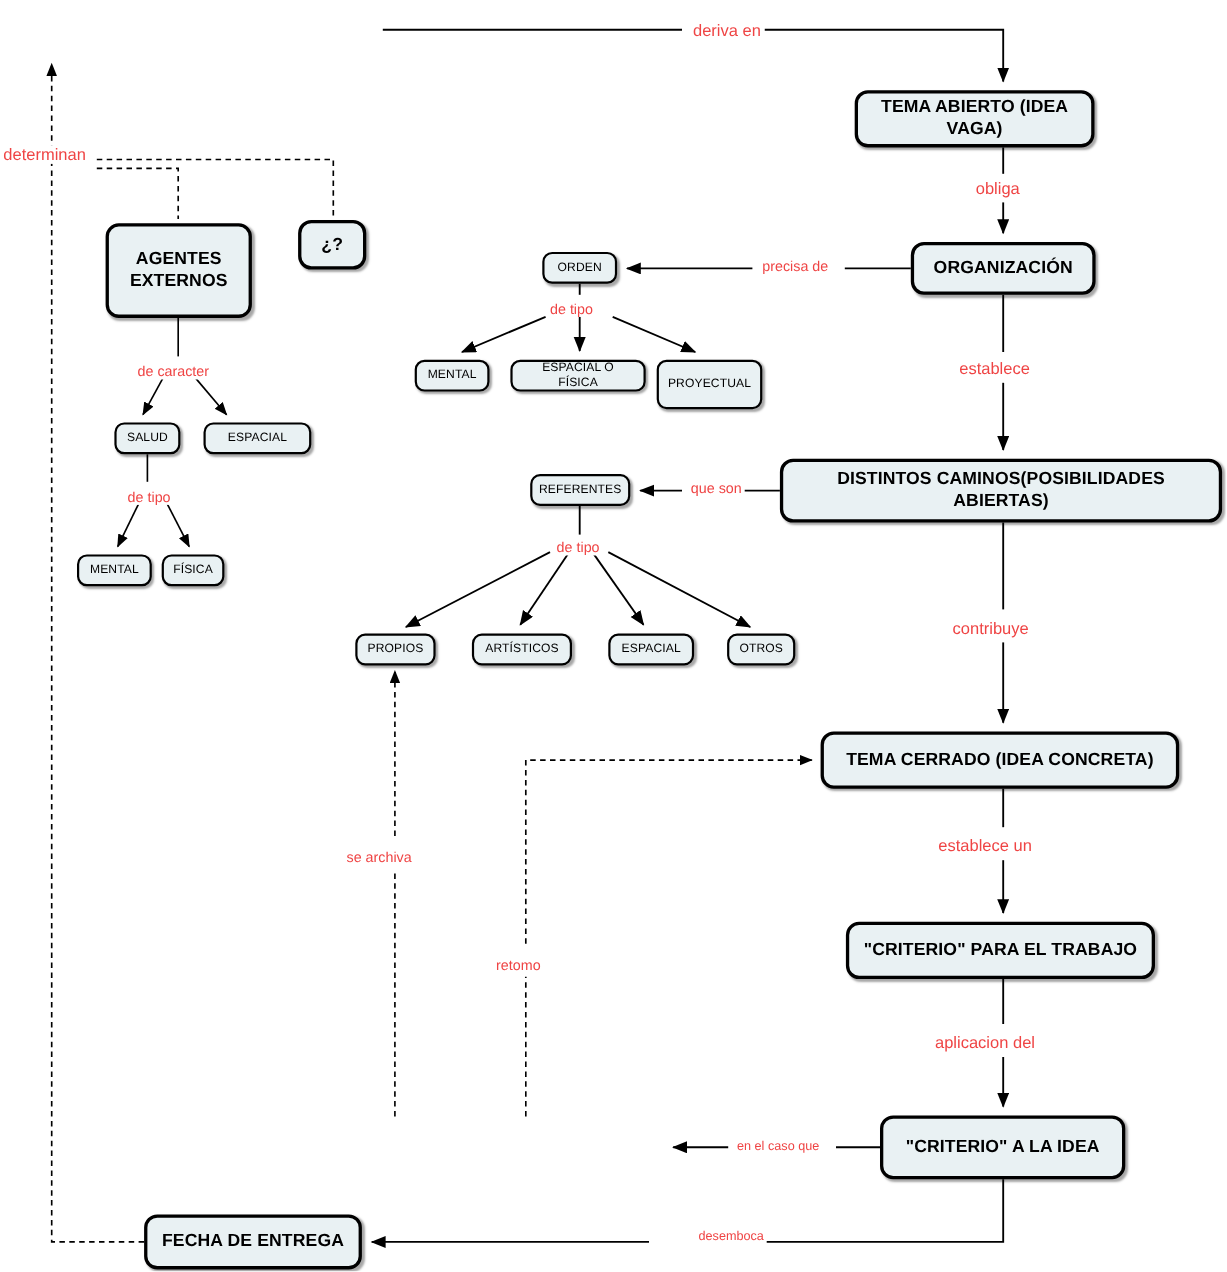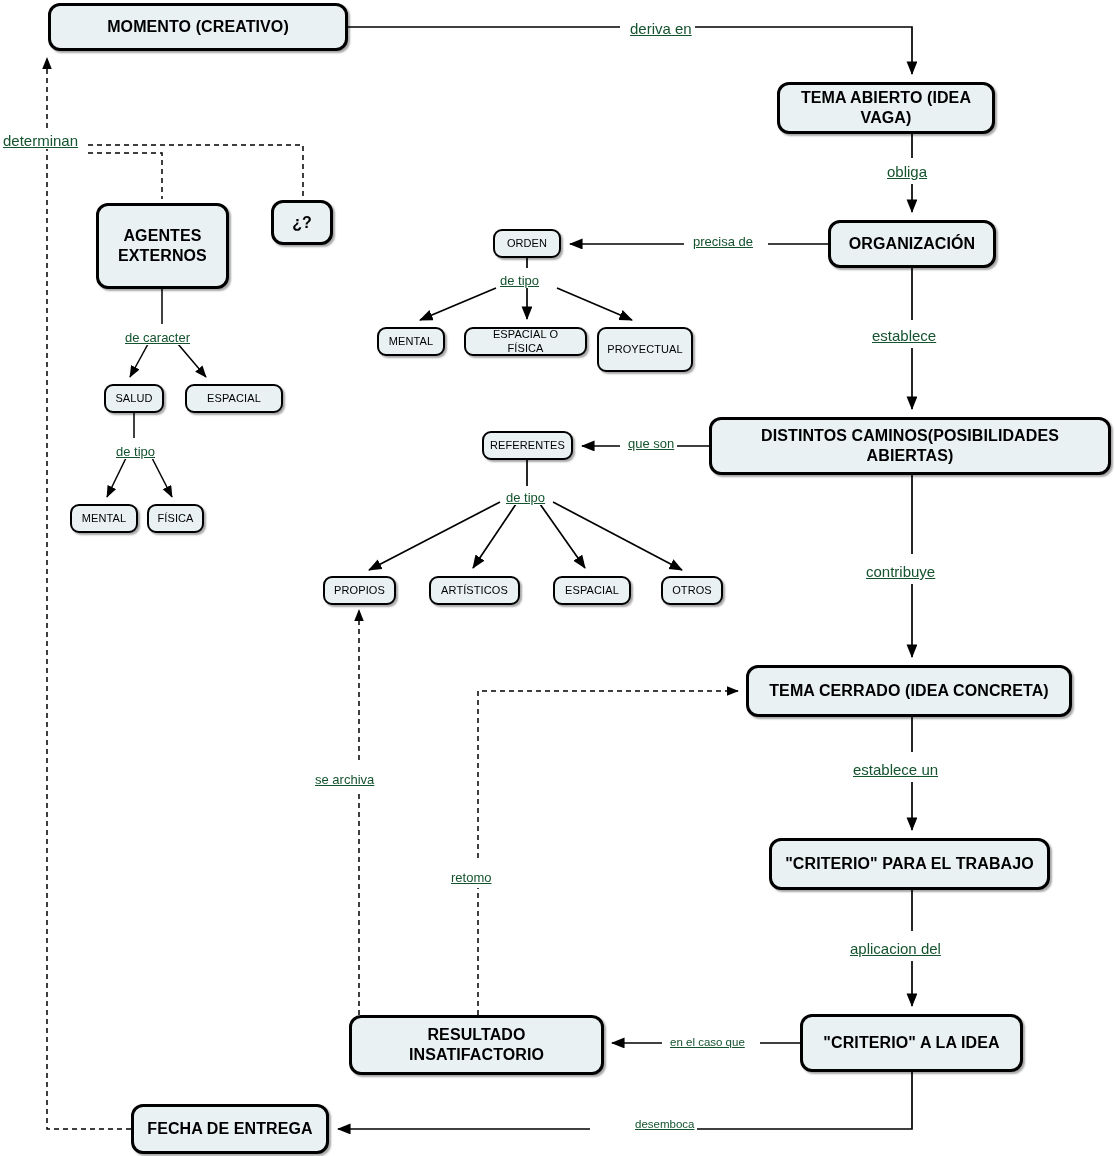--- a/index.html
+++ b/index.html
@@ -51,26 +51,25 @@
     border-radius: 9px;
     letter-spacing: 0.1px;
   }
   .node .lbl {
     padding: 0 8px;
     line-height: 1.22;
     white-space: pre-line;
   }
   .edge-label {
     position: absolute;
-    color: #14532d;
+    color: #ef4444;
     background: #ffffff;
     white-space: nowrap;
     z-index: 6;
     padding: 0 3px;
-    text-decoration: underline;
   }
   .edge-label.lg { font-size: 15px; }
   .edge-label.md { font-size: 13px; }
   .edge-label.sm { font-size: 11.5px; }
 </style>
 </head>
 <body>
 
 <div id="canvas">
 
@@ -149,23 +148,20 @@
       <path d="M88,153 L162,153 L162,199"></path>
 
       <path d="M359,1015 L359,790"></path>
       <path d="M359,760 L359,610" marker-end="url(#arwd)"></path>
 
       <path d="M478,1015 L478,888"></path>
       <path d="M478,858 L478,691 L738,691" marker-end="url(#arwd)"></path>
     </g>
   </svg>
 
-  <div class="node big" style="left:48px;  top:3px;    width:300px; height:48px;">
-      <span class="lbl">MOMENTO (CREATIVO)</span>
-    </div>
   <div class="node big" style="left:777px; top:82px;   width:218px; height:52px;">
       <span class="lbl">TEMA ABIERTO (IDEA VAGA)</span>
     </div>
   <div class="node big" style="left:96px;  top:203px;  width:133px; height:86px;">
       <span class="lbl">AGENTES
 EXTERNOS</span>
     </div>
   <div class="node big" style="left:271px; top:200px;  width:62px;  height:45px;">
       <span class="lbl">¿?</span>
     </div>
@@ -212,23 +208,20 @@
       <span class="lbl">ESPACIAL</span>
     </div>
   <div class="node small" style="left:661px; top:576px; width:62px;  height:29px;">
       <span class="lbl">OTROS</span>
     </div>
   <div class="node big" style="left:746px; top:665px;  width:326px; height:52px;">
       <span class="lbl">TEMA CERRADO (IDEA CONCRETA)</span>
     </div>
   <div class="node big" style="left:769px; top:838px;  width:281px; height:52px;">
       <span class="lbl">"CRITERIO" PARA EL TRABAJO</span>
-    </div>
-  <div class="node big" style="left:349px; top:1015px; width:255px; height:60px;">
-      <span class="lbl">RESULTADO INSATIFACTORIO</span>
     </div>
   <div class="node big" style="left:800px; top:1014px; width:223px; height:58px;">
       <span class="lbl">"CRITERIO" A LA IDEA</span>
     </div>
   <div class="node big" style="left:131px; top:1104px; width:198px; height:50px;">
       <span class="lbl">FECHA DE ENTREGA</span>
     </div>
 
   <div class="edge-label lg" style="left:627px; top:20px;">deriva en</div>
   <div class="edge-label lg" style="left:0px;   top:132px;">determinan</div>

